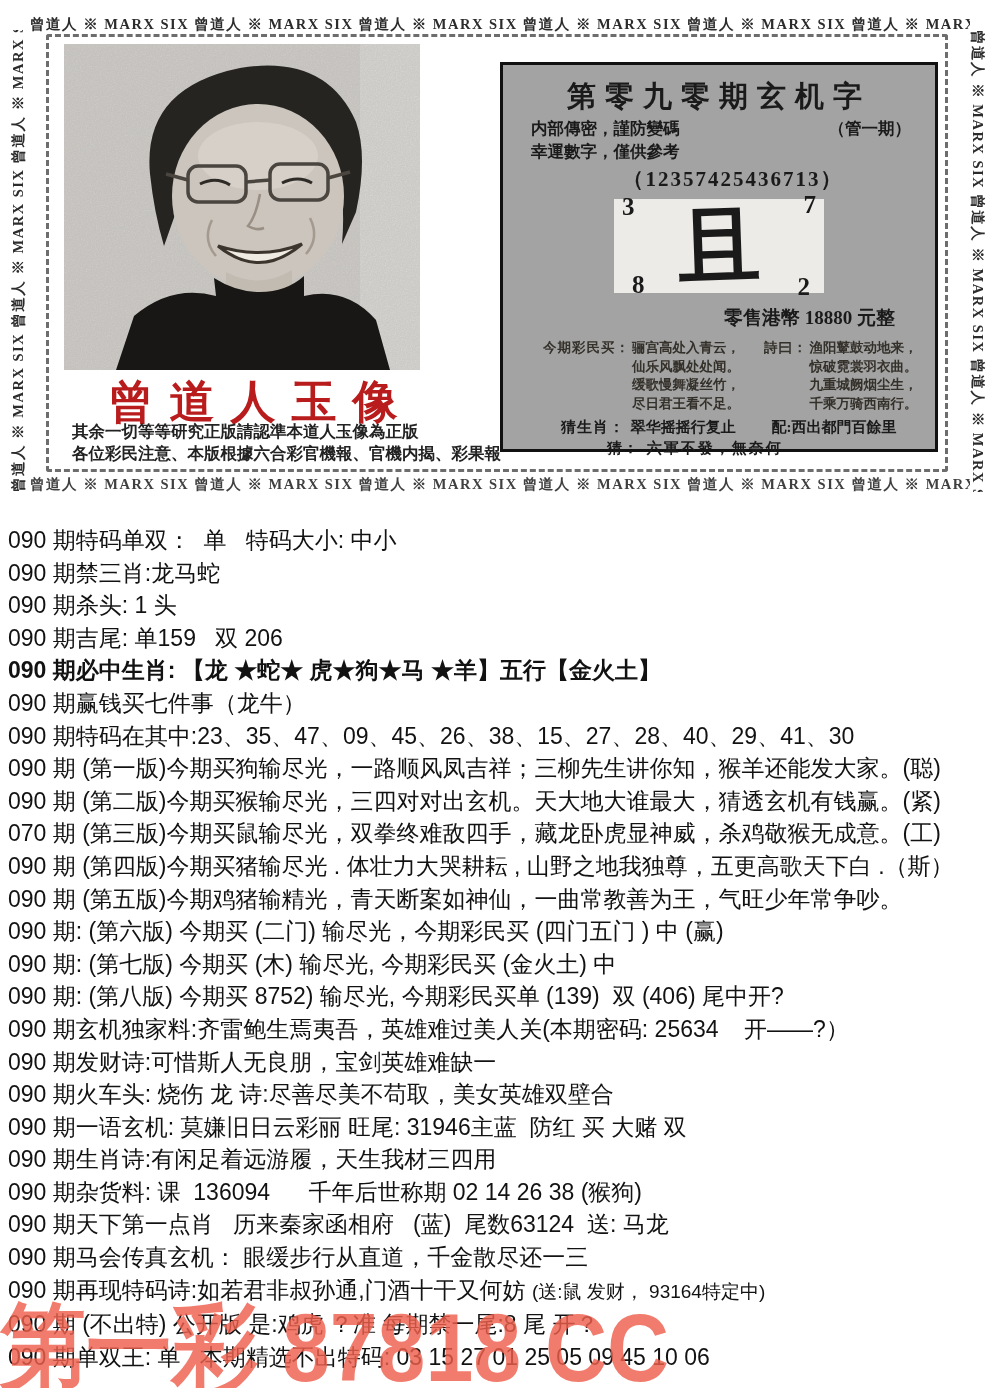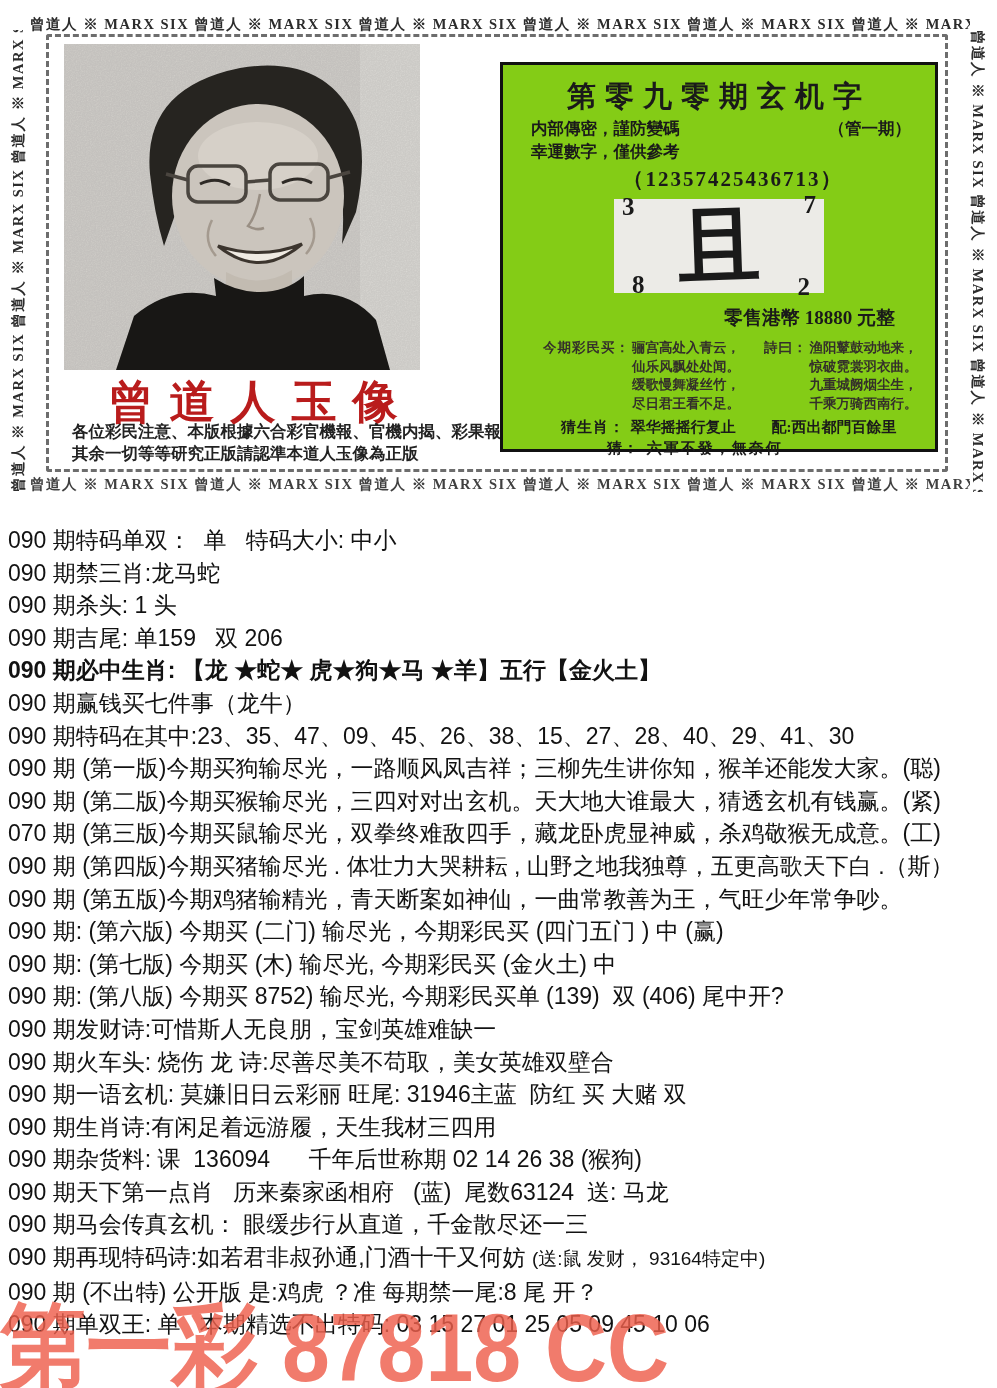--- a/index.html
+++ b/index.html
@@ -31,21 +31,21 @@
     letter-spacing:16px; color:#b91c1c; white-space:nowrap;
   }
   .notes {
     position:absolute; left:72px; top:421px; width:420px;
     font-family:"Liberation Serif", serif; font-weight:700; font-size:16.5px;
     line-height:22px; color:#222; white-space:nowrap;
   }
   
   .mbox {
     position:absolute; left:500px; top:62px; width:438px; height:390px;
-    border:3px solid #111; background:#84cc16;
+    border:3px solid #111; background:#a3a3a3;
     font-family:"Liberation Serif", serif; color:#1a1a1a;
   }
   .mbox-title { margin-top:12px; text-align:center; font-size:29px; font-weight:900; letter-spacing:9px; white-space:nowrap; }
   .mbox-row { display:flex; justify-content:space-between; padding:0 24px 0 28px; font-size:16.5px; font-weight:700; line-height:24px; }
   .mbox-row2 { padding-left:28px; font-size:16.5px; font-weight:700; line-height:24px;font-family:Liberation Mono, monospace; }
   .mbox-nums { text-align:center; font-size:21px; font-weight:700; letter-spacing:2px; line-height:28px;padding-left:28px; }
   .charblock { position:relative; margin:6px auto 0; width:210px; height:94px; background:#ecebe7; }
   .cn { position:absolute; font-size:25px; font-weight:700; font-family:"Liberation Serif", serif; }
   .cn.tl { left:8px;  top:-6px; }
   .cn.tr { right:8px; top:-8px; }
@@ -118,22 +118,22 @@
       <path d="M246 174 Q256 194 242 210" stroke="#a49a8f" stroke-width="2.5" fill="none"></path>
       <path d="M154 202 Q196 236 238 200 Q198 216 154 202 Z" fill="#efeae2" stroke="#3c352e" stroke-width="3"></path>
       <path d="M170 244 Q196 254 222 242" stroke="#a89e92" stroke-width="2" fill="none"></path>
       <path d="M162 228 L162 258 Q196 272 228 256 L228 226 Q196 246 162 228 Z" fill="#c2bbb1"></path>
       <path d="M52 326 L70 272 Q108 240 152 252 L150 234 Q172 248 196 248 Q222 248 240 232 L240 252 Q282 242 312 276 L326 326 Z" fill="#181715"></path>
     </svg>
   </div>
 
   <div class="caption">曾道人玉像</div>
   <div class="notes">
+    <div>其余一切等等研究正版請認準本道人玉像為正版</div>
     <div>各位彩民注意、本版根據六合彩官機報、官機内揭、彩果報</div>
-    <div>其余一切等等研究正版請認準本道人玉像為正版</div>
   </div>
 
   <div class="mbox">
     <div class="mbox-title">第零九零期玄机字</div>
     <div class="mbox-row">
       <span>内部傳密，謹防變碼</span>
       <span>（管一期）</span>
     </div>
     <div class="mbox-row2">幸運數字，僅供參考</div>
     <div class="mbox-nums">（12357425436713）</div>
@@ -185,20 +185,21 @@
       <div class="body-line">090 期赢钱买七件事（龙牛）</div>
       <div class="body-line">090 期特码在其中:23、35、47、09、45、26、38、15、27、28、40、29、41、30</div>
       <div class="body-line">090 期 (第一版)今期买狗输尽光，一路顺风凤吉祥；三柳先生讲你知，猴羊还能发大家。(聪)</div>
       <div class="body-line">090 期 (第二版)今期买猴输尽光，三四对对出玄机。天大地大谁最大，猜透玄机有钱赢。(紧)</div>
       <div class="body-line">070 期 (第三版)今期买鼠输尽光，双拳终难敌四手，藏龙卧虎显神威，杀鸡敬猴无成意。(工)</div>
       <div class="body-line">090 期 (第四版)今期买猪输尽光 . 体壮力大哭耕耘 , 山野之地我独尊，五更高歌天下白 .（斯）</div>
       <div class="body-line">090 期 (第五版)今期鸡猪输精光，青天断案如神仙，一曲常教善为王，气旺少年常争吵。</div>
       <div class="body-line">090 期: (第六版) 今期买 (二门) 输尽光，今期彩民买 (四门五门 ) 中 (赢)</div>
       <div class="body-line">090 期: (第七版) 今期买 (木) 输尽光, 今期彩民买 (金火土) 中</div>
       <div class="body-line">090 期: (第八版) 今期买 8752) 输尽光, 今期彩民买单 (139)  双 (406) 尾中开?</div>
+      <div class="body-line">090 期玄机独家料:齐雷鲍生焉夷吾，英雄难过美人关(本期密码: 25634    开——?）</div>
       <div class="body-line">090 期发财诗:可惜斯人无良朋，宝剑英雄难缺一</div>
       <div class="body-line">090 期火车头: 烧伤 龙 诗:尽善尽美不苟取，美女英雄双壁合</div>
       <div class="body-line">090 期一语玄机: 莫嫌旧日云彩丽 旺尾: 31946主蓝  防红 买 大赌 双</div>
       <div class="body-line">090 期生肖诗:有闲足着远游履，天生我材三四用</div>
       <div class="body-line">090 期杂货料: 课  136094      千年后世称期 02 14 26 38 (猴狗)</div>
       <div class="body-line">090 期天下第一点肖   历来秦家函相府   (蓝)  尾数63124  送: 马龙</div>
       <div class="body-line">090 期马会传真玄机： 眼缓步行从直道，千金散尽还一三</div>
       <div class="body-line">090 期再现特码诗:如若君非叔孙通,门酒十干又何妨 <span class="small-note">(送:鼠 发财， 93164特定中)</span></div>
       <div class="body-line">090 期 (不出特) 公开版 是:鸡虎 ？准 每期禁一尾:8 尾 开？</div>
       <div class="body-line">090 期单双王: 单   本期精选不出特码: 03 15 27 01 25 05 09 45 10 06</div>

